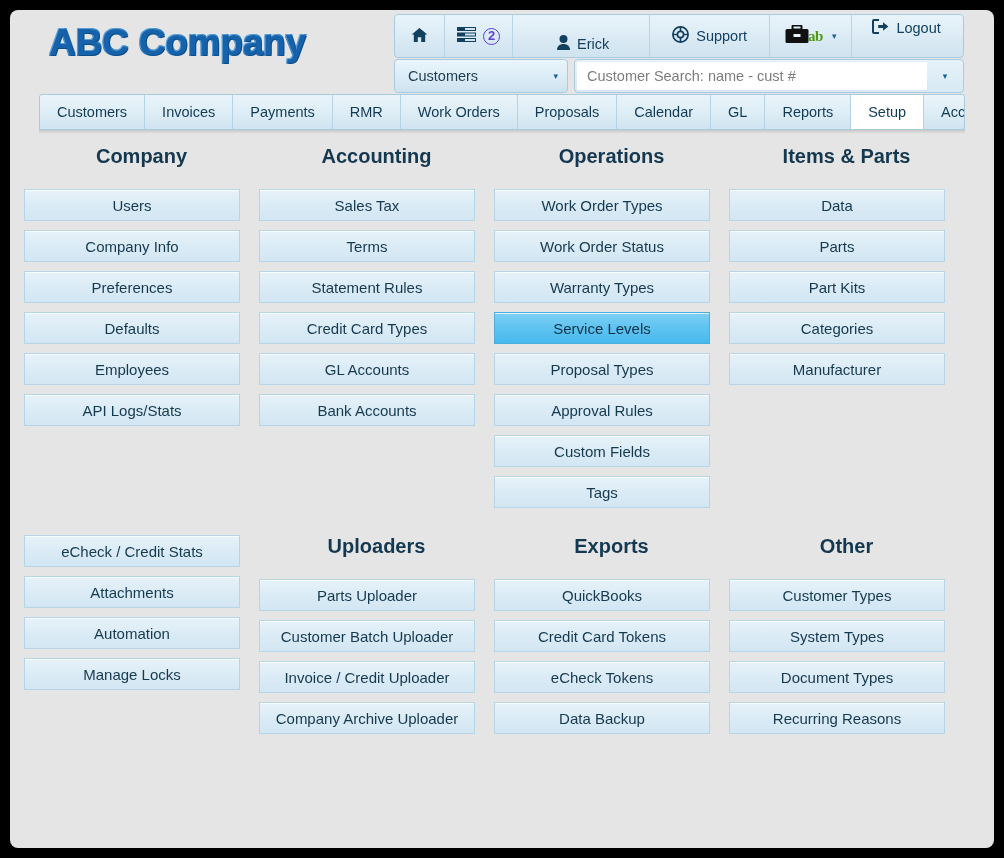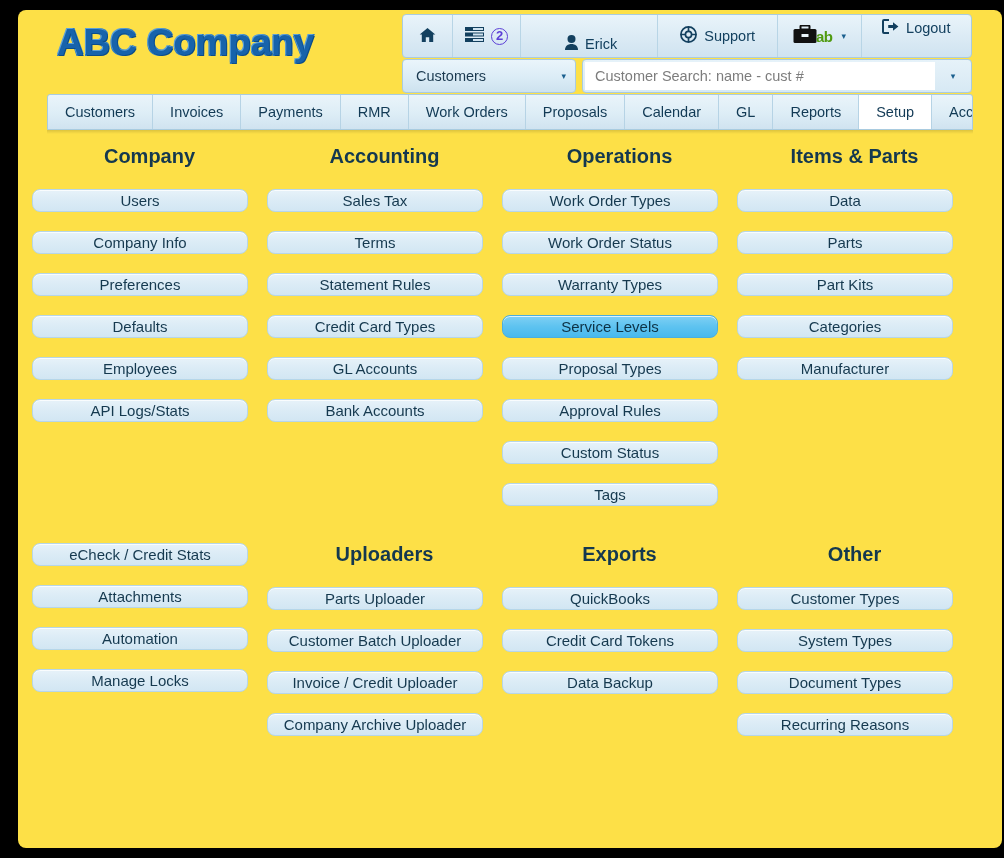--- a/index.html
+++ b/index.html
@@ -16,23 +16,23 @@
   #frame {
     position: absolute;
     left: 0; top: 0;
     width: 1004px; height: 858px;
     background: #000000;
     border-radius: 14px;
     overflow: hidden;
   }
   #page {
     position: absolute;
-    left: 18px; top: 10px;
+    left: 10px; top: 10px;
     width: 984px; height: 838px;
-    background: #fde047;
+    background: #e5e5e5;
     border-radius: 8px;
     overflow: hidden;
   }
 
   
   #header {
     position: relative;
     height: 84px;
   }
 
@@ -74,21 +74,21 @@
     border-right: 1px solid #b8d5e6;
     font-size: 14.5px;
     color: #13405f;
     white-space: nowrap;
   }
   .util-cell:last-child { border-right: none; }
   .util-cell.home { padding: 0 16px; }
   .util-cell.tasks { padding: 0 12px; }
   .util-cell.user { padding: 16px 40px 0 44px; }
   .util-cell.support { padding: 0 22px; }
-  .util-cell.brief { padding: 8px 15px; }
+  .util-cell.brief { padding: 8px 15px; font-family: Liberation Serif, serif; }
   .util-cell.logout { padding: 0 24px 17px 20px; border-right: none; }
 
   .badge-num {
     display: inline-block;
     font-size: 13px;
     font-weight: bold;
     color: #5c3fd6;
     border: 1.5px solid #5c3fd6;
     border-radius: 50%;
     width: 17px; height: 17px;
@@ -210,25 +210,25 @@
     font-weight: bold;
     color: #14384f;
     margin-bottom: 18px;
     height: 26px;
   }
   .nav-btn {
     display: flex;
     align-items: center;
     justify-content: center;
     width: 216px;
-    height: 23px;
-    margin-bottom: 19px;
+    height: 32px;
+    margin-bottom: 9px;
     background: linear-gradient(to bottom, #e7f2f9 0%, #dcecf6 45%, #d2e6f3 100%);
     border: 1px solid #b6d6e8;
-    border-radius: 8px;
+    border-radius: 0;
     font-size: 15px;
     color: #15394f;
     cursor: pointer;
     box-shadow: inset 0 1px 0 rgba(255,255,255,0.75);
     white-space: nowrap;
   }
   .nav-btn.selected {
     background: linear-gradient(to bottom, #7fd0f4 0%, #5ec3f0 50%, #48b9ee 100%);
     border: 1px solid #4aaede;
     color: #0d3245;
@@ -366,21 +366,21 @@
             <div class="nav-btn">Bank Accounts</div>
           </div>
           <div class="col">
             <div class="col-head">Operations</div>
             <div class="nav-btn">Work Order Types</div>
             <div class="nav-btn">Work Order Status</div>
             <div class="nav-btn">Warranty Types</div>
             <div class="nav-btn selected">Service Levels</div>
             <div class="nav-btn">Proposal Types</div>
             <div class="nav-btn">Approval Rules</div>
-            <div class="nav-btn">Custom Status</div>
+            <div class="nav-btn">Custom Fields</div>
             <div class="nav-btn">Tags</div>
           </div>
           <div class="col">
             <div class="col-head">Items &amp; Parts</div>
             <div class="nav-btn">Data</div>
             <div class="nav-btn">Parts</div>
             <div class="nav-btn">Part Kits</div>
             <div class="nav-btn">Categories</div>
             <div class="nav-btn">Manufacturer</div>
           </div>
@@ -396,20 +396,21 @@
             <div class="col-head">Uploaders</div>
             <div class="nav-btn">Parts Uploader</div>
             <div class="nav-btn">Customer Batch Uploader</div>
             <div class="nav-btn">Invoice / Credit Uploader</div>
             <div class="nav-btn">Company Archive Uploader</div>
           </div>
           <div class="col">
             <div class="col-head">Exports</div>
             <div class="nav-btn">QuickBooks</div>
             <div class="nav-btn">Credit Card Tokens</div>
+            <div class="nav-btn">eCheck Tokens</div>
             <div class="nav-btn">Data Backup</div>
           </div>
           <div class="col">
             <div class="col-head">Other</div>
             <div class="nav-btn">Customer Types</div>
             <div class="nav-btn">System Types</div>
             <div class="nav-btn">Document Types</div>
             <div class="nav-btn">Recurring Reasons</div>
           </div>
         </div>

